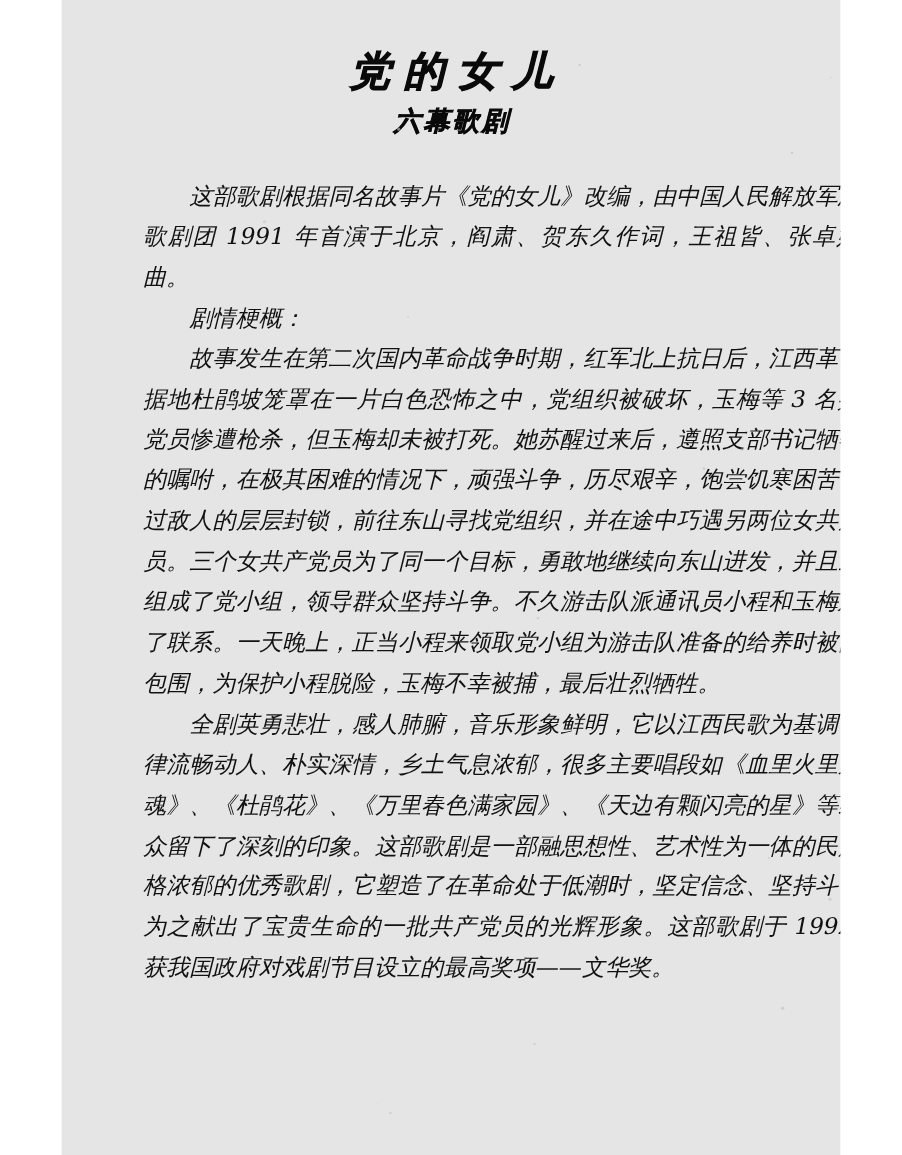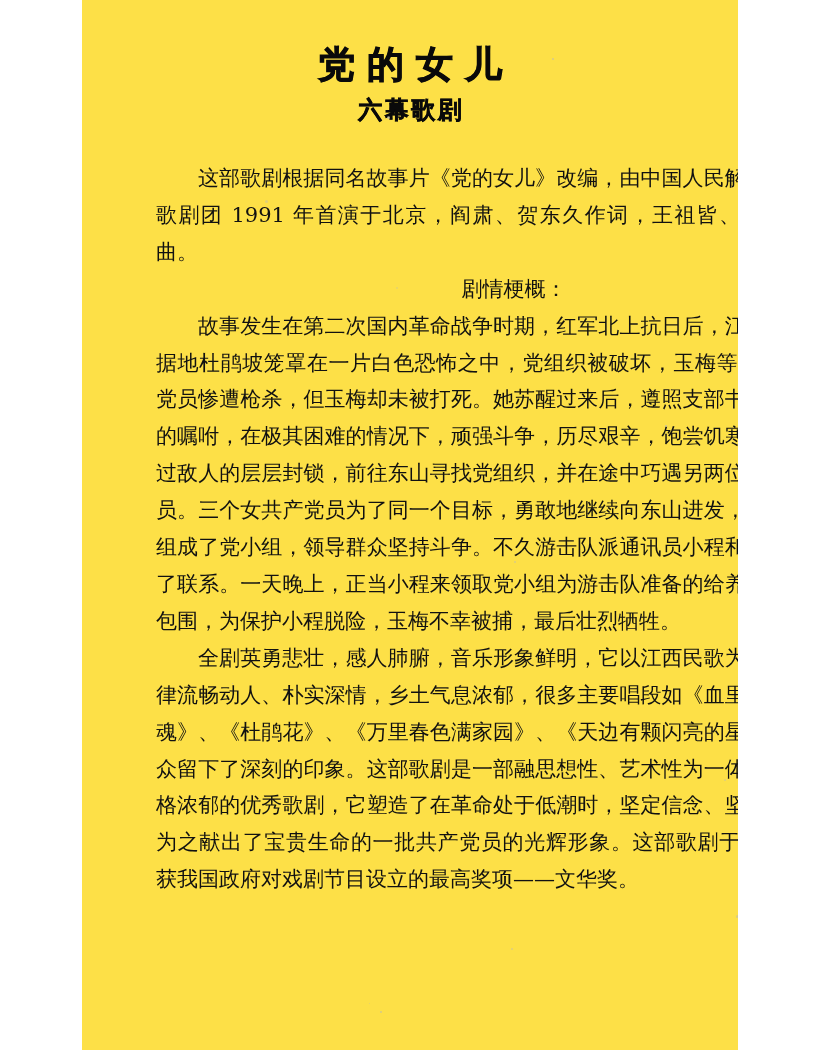--- a/index.html
+++ b/index.html
@@ -4,27 +4,28 @@
 <title>党的女儿 — 六幕歌剧</title>
 <style>
   html, body {
     margin: 0;
     padding: 0;
     background: #ffffff;
   }
 
   #page {
     position: relative;
-    width: 656px;
+    width: 708px;
     height: 1050px;
     margin: 0 auto;
-    background: #fde047;
+    background: #e5e5e5;
     overflow: hidden;
     font-family: "DejaVu Sans", "Liberation Sans", sans-serif;
     color: #000000;
+    font-style: italic;
     -webkit-font-smoothing: none;
   }
 
   
   #speckles {
     position: absolute;
     inset: 0;
     pointer-events: none;
     z-index: 5;
   }
@@ -84,21 +85,21 @@
   .para {
     margin: 0;
     padding: 0;
     text-indent: 2em;
     text-align: justify;
     text-justify: inter-character;
   }
 
   
   .para.short {
-    text-align: center;
+    text-align: left;
   }
 </style>
 </head>
 <body>
 
 <div id="page">
 
   <div class="title-block">
     <h1 class="doc-title">党的女儿</h1>
     <h2 class="doc-subtitle">六幕歌剧</h2>

